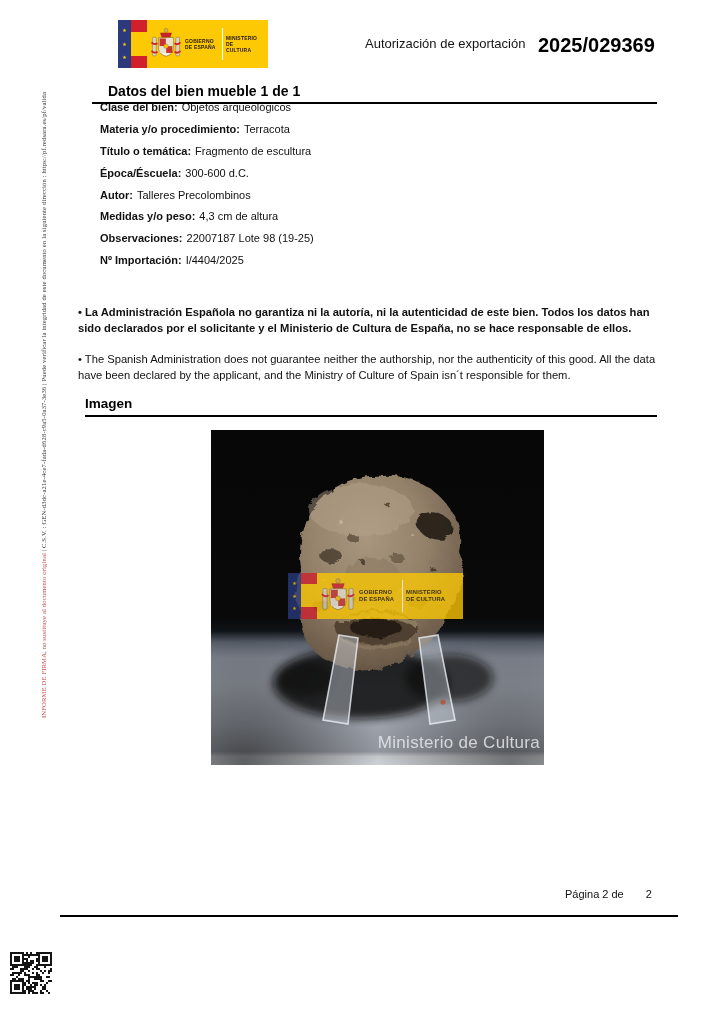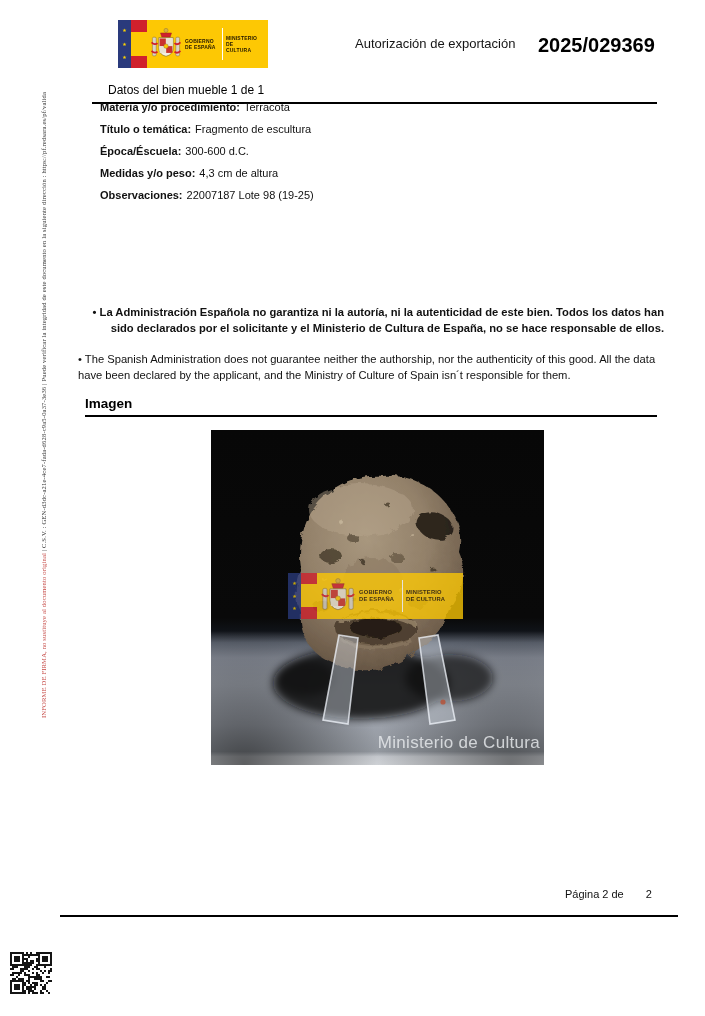--- a/index.html
+++ b/index.html
@@ -26,33 +26,33 @@
   .logo .eu .star{color:#ffd400;font-size:5px;line-height:5px;}
   .logo .flag{width:16px;background:linear-gradient(180deg,#d0202c 0 25%,#fdc804 25% 75%,#d0202c 75% 100%);}
   .logo .ybox{flex:1;background:#fdc804;position:relative;display:flex;align-items:center;}
   .logo .coa{width:34px;height:40px;margin-left:2px;flex:0 0 auto;}
   .logo .gtxt{font-size:5px;font-weight:bold;color:#241800;line-height:1.25;
     letter-spacing:.2px;margin-left:2px;width:34px;}
   .logo .div{width:1px;height:32px;background:#fff;margin:0 3px;}
   .logo .mtxt{font-size:5px;font-weight:bold;color:#241800;line-height:1.25;
     letter-spacing:.2px;width:34px;}
   
-  .doc-type{position:absolute;left:355px;top:36px;font-size:13px;color:#151515;}
+  .doc-type{position:absolute;left:365px;top:36px;font-size:13px;color:#151515;}
   .doc-number{position:absolute;left:538px;top:34px;font-size:20px;font-weight:bold;color:#000;}
   
-  .sec-title{position:absolute;left:85px;top:83px;font-size:12px;font-weight:normal;color:#000;padding-left:23px;}
+  .sec-title{position:absolute;left:85px;top:83px;font-size:14px;font-weight:bold;color:#000;padding-left:23px;}
   .rule{position:absolute;height:2px;background:#000;}
   .rule-1{left:92px;top:102px;width:565px;}
   .fields{position:absolute;left:100px;top:96px;width:560px;}
   .frow{height:21.9px;display:flex;align-items:center;font-size:11px;color:#111;}
   .flabel{font-weight:bold;}
   .fvalue{margin-left:4px;}
   
   .disc{position:absolute;left:78px;width:586px;font-size:11.2px;line-height:15.5px;color:#111;}
-  .disc-es{top:305px;font-weight:bold;text-align:right;}
+  .disc-es{top:305px;font-weight:bold;}
   .disc-en{top:352px;}
   
   .img-title{position:absolute;left:85px;top:396px;font-size:13.5px;font-weight:bold;color:#000;}
   .rule-2{left:85px;top:415px;width:572px;}
   .photo{
     position:absolute;left:211px;top:430px;width:333px;height:335px;overflow:hidden;
     background:
       radial-gradient(circle at 10% 100%, rgba(0,0,0,.55), rgba(0,0,0,0) 30%),
       radial-gradient(circle at 90% 100%, rgba(0,0,0,.45), rgba(0,0,0,0) 30%),
       linear-gradient(180deg,#070707 0%,#090909 56%,#101318 60%,
@@ -357,38 +357,50 @@
   </div>
 
   <div class="doc-type">Autorización de exportación</div>
   <div class="doc-number">2025/029369</div>
 
   <div class="sec-title">Datos del bien mueble 1 de 1</div>
   <div class="rule rule-1"></div>
 
   <div class="fields">
     <div class="frow">
+      <span class="flabel">Clase del bien:</span>
+      <span class="fvalue">Objetos arqueológicos</span>
+    </div>
+    <div class="frow">
       <span class="flabel">Materia y/o procedimiento:</span>
       <span class="fvalue">Terracota</span>
     </div>
     <div class="frow">
       <span class="flabel">Título o temática:</span>
       <span class="fvalue">Fragmento de escultura</span>
     </div>
     <div class="frow">
       <span class="flabel">Época/Éscuela:</span>
       <span class="fvalue">300-600 d.C.</span>
     </div>
     <div class="frow">
+      <span class="flabel">Autor:</span>
+      <span class="fvalue">Talleres Precolombinos</span>
+    </div>
+    <div class="frow">
       <span class="flabel">Medidas y/o peso:</span>
       <span class="fvalue">4,3 cm de altura</span>
     </div>
     <div class="frow">
       <span class="flabel">Observaciones:</span>
       <span class="fvalue">22007187 Lote 98 (19-25)</span>
+    </div>
+    <div class="frow">
+      <span class="flabel">Nº Importación:</span>
+      <span class="fvalue">I/4404/2025</span>
     </div>
   </div>
 
   <div class="disc disc-es">• La Administración Española no garantiza ni la autoría, ni la autenticidad de este bien. Todos los datos han sido declarados por el solicitante y el Ministerio de Cultura de España, no se hace responsable de ellos.</div>
   <div class="disc disc-en">•   The Spanish Administration does not guarantee neither the authorship, nor the authenticity of this good. All the data have been declared by the applicant, and the Ministry of Culture of Spain isn´t responsible for them.</div>
 
   <div class="img-title">Imagen</div>
   <div class="rule rule-2"></div>
 
   <div class="photo">

